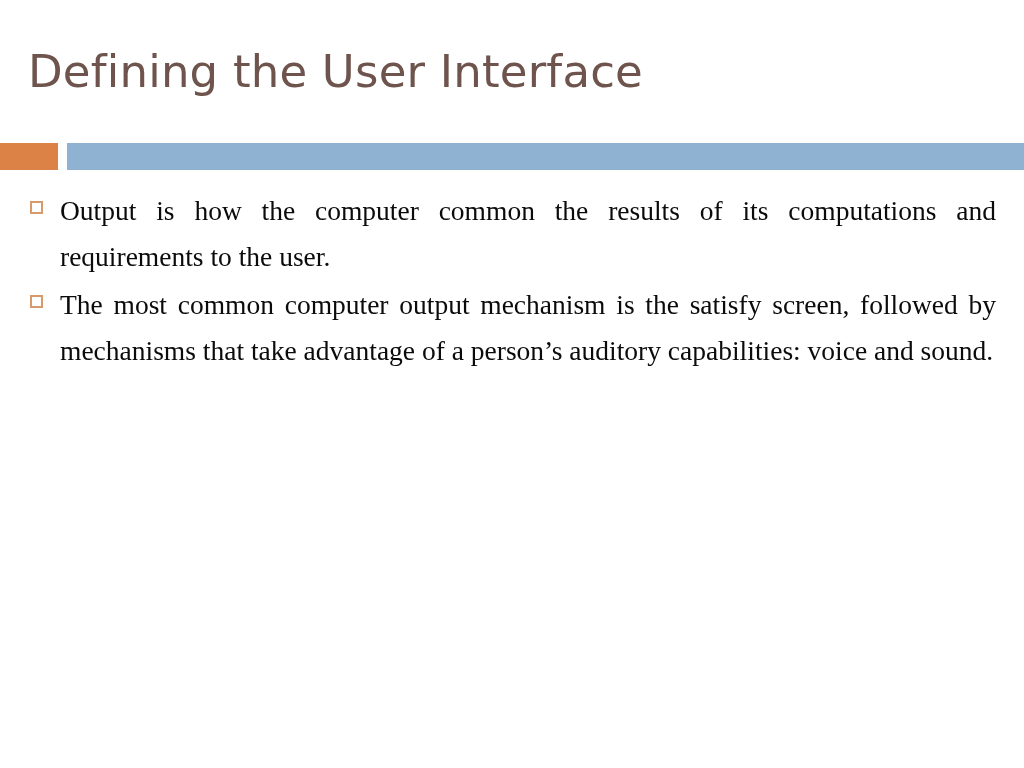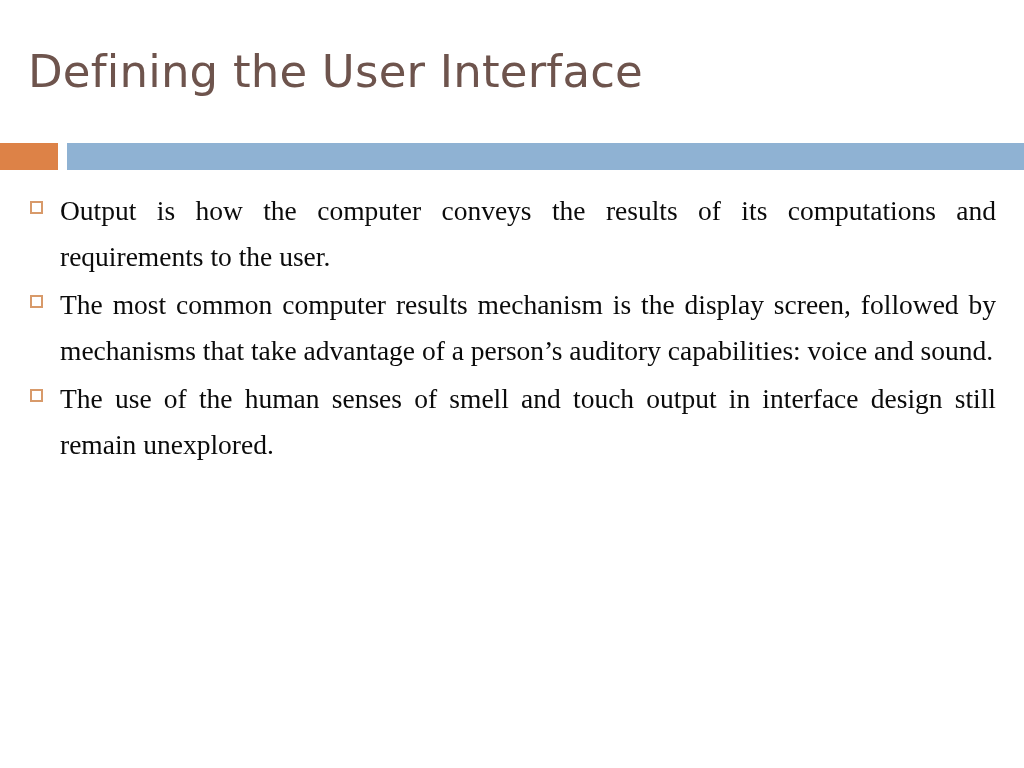--- a/index.html
+++ b/index.html
@@ -117,30 +117,26 @@
   <div class="divider">
     <div class="bar-accent"></div>
     <div class="bar-main"></div>
   </div>
 
   <div class="content">
     <ul class="bullet-list">
 
       <li class="bullet-item">
         <span class="bullet-marker"></span>
-        <span class="bullet-text">Output is how the computer conveys the results of its computations and requirements to the user.</span>
+        <span class="bullet-text">Output is how the computer common the results of its computations and requirements to the user.</span>
       </li>
 
       <li class="bullet-item">
         <span class="bullet-marker"></span>
-        <span class="bullet-text">The most common computer results mechanism is the display screen, followed by mechanisms that take advantage of a person’s auditory capabilities: voice and sound.</span>
+        <span class="bullet-text">The most common computer output mechanism is the satisfy screen, followed by mechanisms that take advantage of a person’s auditory capabilities: voice and sound.</span>
       </li>
 
-      <li class="bullet-item">
-        <span class="bullet-marker"></span>
-        <span class="bullet-text">The use of the human senses of smell and touch output in interface design still remain unexplored.</span>
-      </li>
 
 
     </ul>
   </div>
 
 </div>
 
 </body></html>

